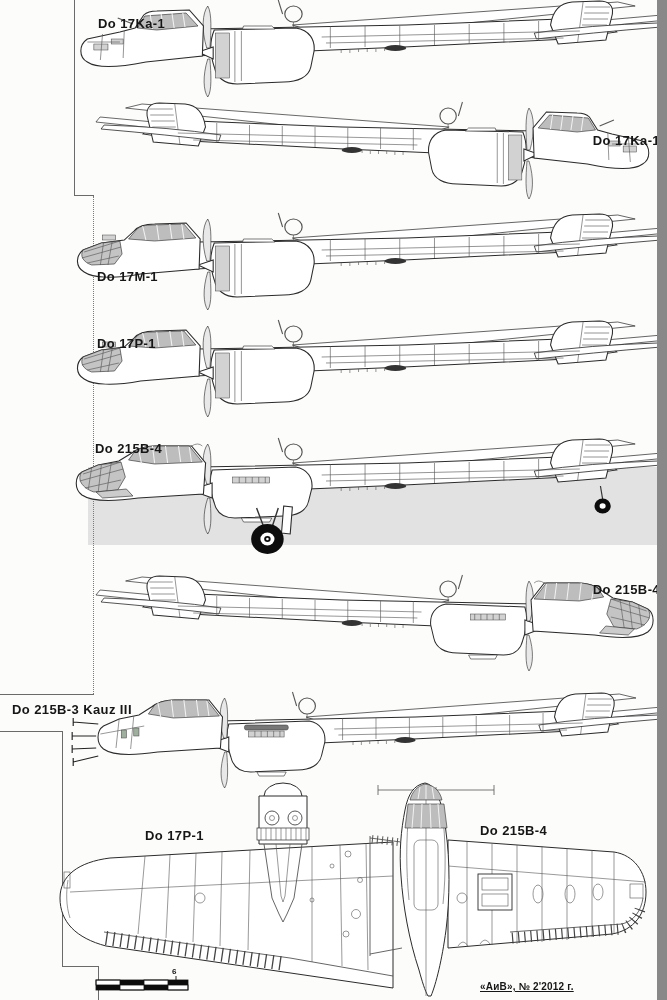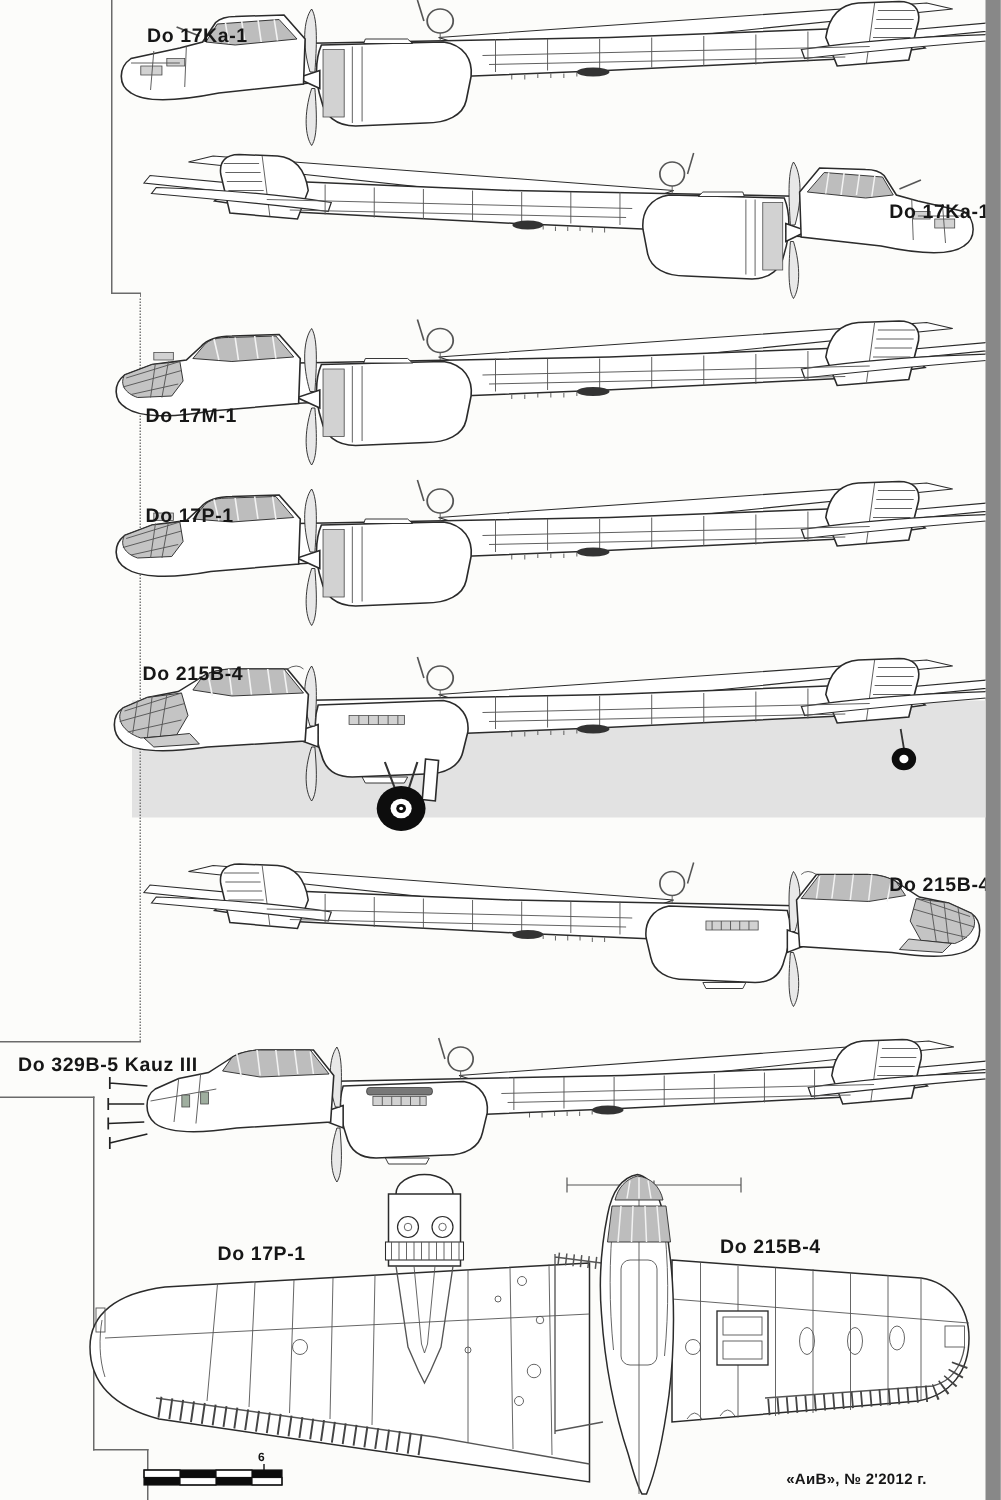--- a/index.html
+++ b/index.html
@@ -177,21 +177,21 @@
       <circle cx="491" cy="70" r="7.5" fill="#0d0d0d"></circle>
       <circle cx="491" cy="70" r="2.8" fill="#ffffff"></circle>
     </g>
   </svg>
 
   <span class="lbl" style="left:548px;top:582px;width:112px;text-align:right;">Do 215B-4</span>
   <svg style="left:55px;top:573px" width="604" height="118" viewBox="0 0 590 118" preserveAspectRatio="none">
     <use href="#ac-do215" transform="translate(590,0) scale(-1,1)"></use>
   </svg>
 
-  <span class="lbl" style="left:12px;top:702px;">Do 329B-5 Kauz III</span>
+  <span class="lbl" style="left:12px;top:702px;">Do 215B-3 Kauz III</span>
   <svg style="left:92px;top:690px" width="616" height="118" viewBox="0 0 590 118" preserveAspectRatio="none">
     <use href="#ac-kauz"></use>
   </svg>
 
   <span class="lbl" style="left:145px;top:828px;">Do 17P-1</span>
   <svg style="left:50px;top:780px" width="350" height="218" viewBox="0 0 350 218" preserveAspectRatio="none">
     <path class="outline" d="M 343 62 L 60 78 C 28 82 10 96 10 118 C 10 142 26 158 56 166 L 343 208 L 343 62 Z"></path>
     <path class="thin" d="M 343 96 L 20 112"></path>
     <path class="thin" d="M 95 76 L 88 154 M 120 75 L 116 158 M 146 73 L 143 162 M 172 72 L 170 166 M 200 70 L 198 170 M 262 66 L 262 182 M 290 65 L 292 186 M 316 63 L 318 190"></path>
     <path class="thin" d="M 18 100 C 16 112 16 126 20 138"></path>
@@ -261,15 +261,15 @@
     <rect x="28" y="4" width="24" height="5" fill="#0c0c0c"></rect>
     <rect x="52" y="4" width="24" height="5" fill="#ffffff" stroke="#111" stroke-width=".8"></rect>
     <rect x="76" y="4" width="20" height="5" fill="#0c0c0c"></rect>
     <rect x="4" y="9" width="24" height="5" fill="#0c0c0c"></rect>
     <rect x="28" y="9" width="24" height="5" fill="#ffffff" stroke="#111" stroke-width=".8"></rect>
     <rect x="52" y="9" width="24" height="5" fill="#0c0c0c"></rect>
     <rect x="76" y="9" width="20" height="5" fill="#ffffff" stroke="#111" stroke-width=".8"></rect>
     <rect x="4" y="4" width="92" height="10" fill="none" stroke="#111" stroke-width=".8"></rect>
   </svg>
 
-  <span class="lbl small" style="left:480px;top:981px;width:182px;text-align:center;">«АиВ», № 2'2012 г.</span>
+  <span class="lbl small" style="left:480px;top:981px;width:182px;text-align:left;text-decoration:underline;">«АиВ», № 2'2012 г.</span>
 
 </div>
 
 </body></html>

